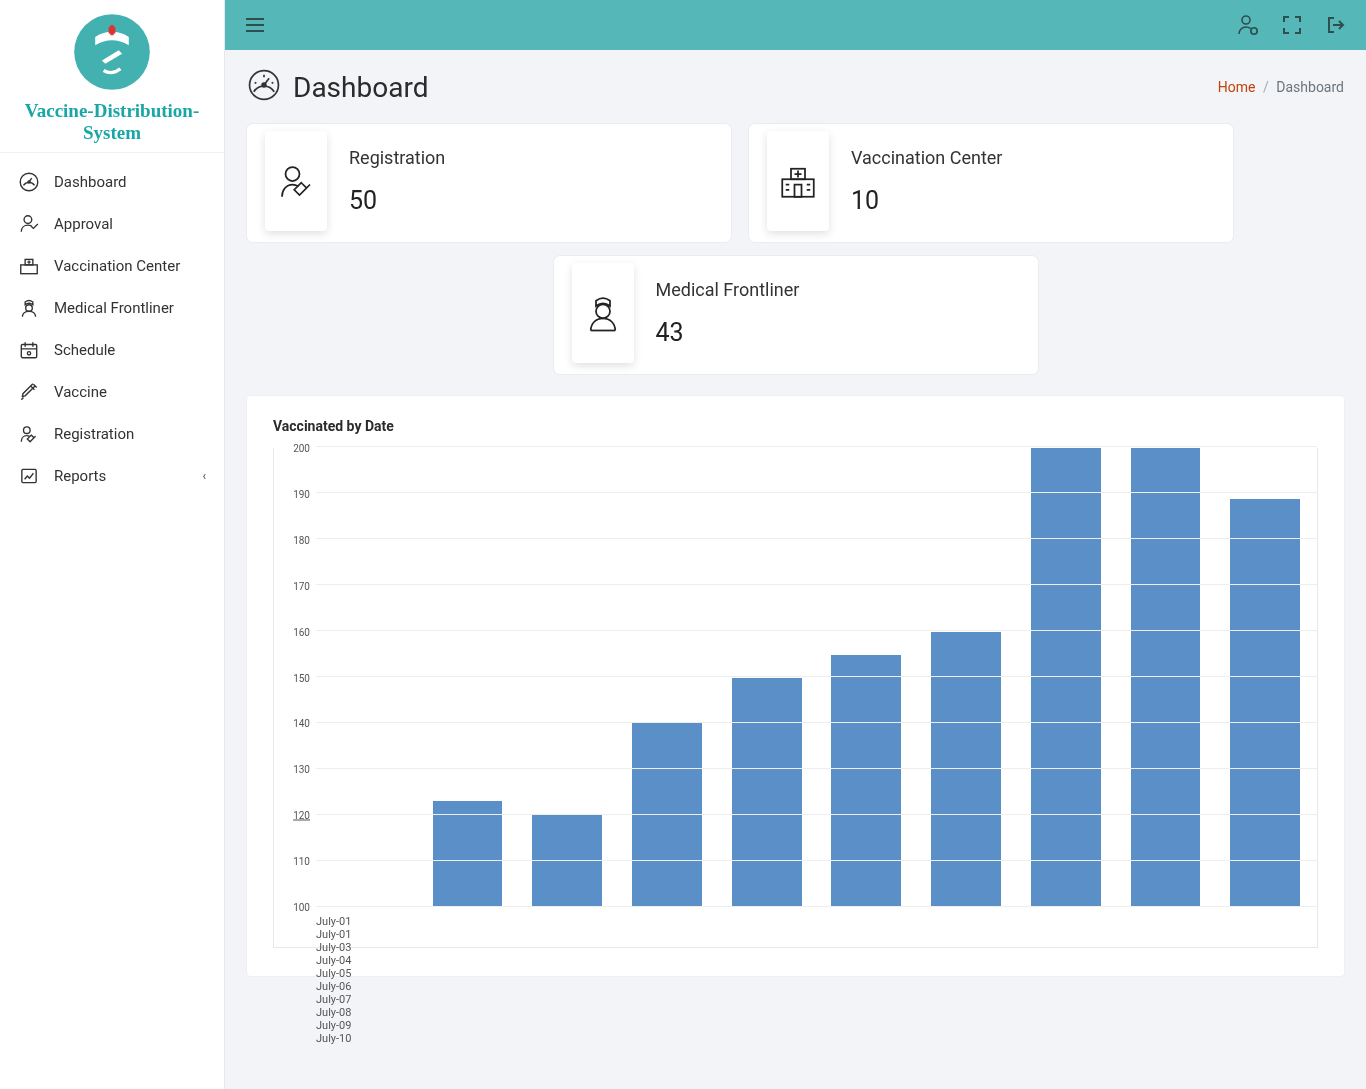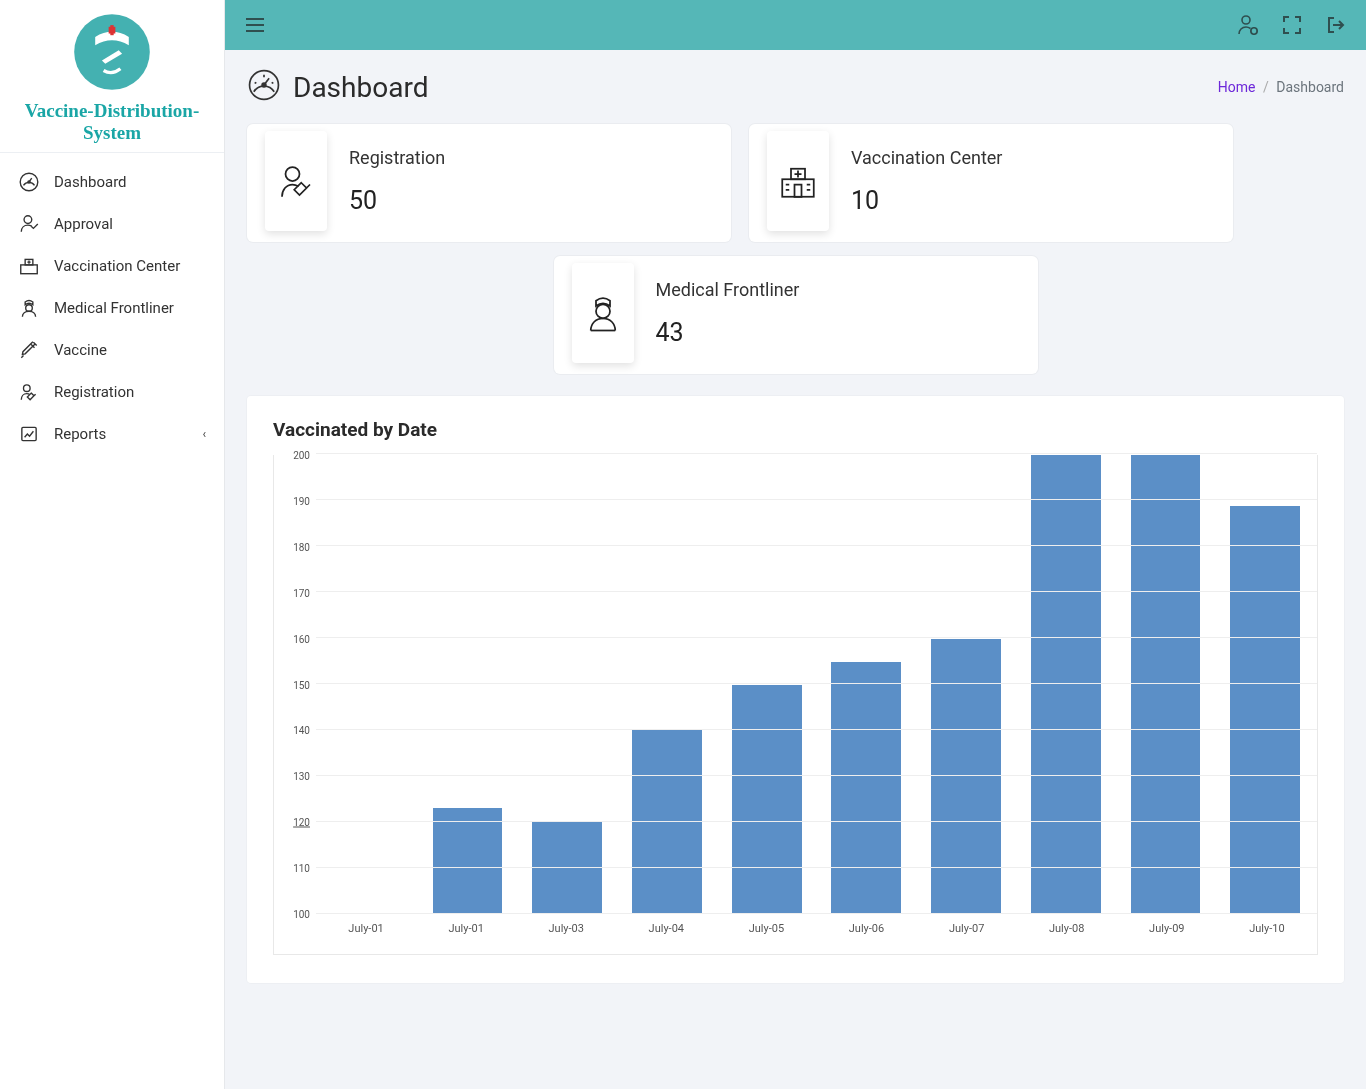--- a/index.html
+++ b/index.html
@@ -107,21 +107,21 @@
   }
   .page-title {
     font-size: 28px;
     font-weight: 400;
     color: #2b2b2b;
   }
   .breadcrumb {
     font-size: 14px;
     color: #6c757d;
   }
-  .breadcrumb a { color: #6d28d9; text-decoration: none; }
+  .breadcrumb a { color: #c2410c; text-decoration: none; }
   .breadcrumb .sep { margin: 0 4px; color: #aaa; }
   
   .cards-row {
     display: flex;
     gap: 18px;
     flex-wrap: wrap;
   }
   .stat-card {
     background: #fff;
     border-radius: 6px;
@@ -156,21 +156,21 @@
   }
   
   .chart-panel {
     background: #fff;
     border-radius: 4px;
     margin-top: 22px;
     padding: 22px 26px 28px;
     box-shadow: 0 0 0 1px rgba(0,0,0,0.02);
   }
   .chart-title {
-    font-size: 19px;
+    font-size: 14px;
     color: #2b2b2b;
     margin-bottom: 14px;
   }
   .chart-area {
     position: relative;
     height: 500px;
     border: 1px solid #e8e8e8;
     border-top: none;
   }
   .y-axis {
@@ -211,20 +211,21 @@
     background: #5b8fc7;
   }
   .x-labels {
     position: absolute;
     left: 42px; right: 0; bottom: 0;
     height: 40px;
     display: flex;
     justify-content: space-around;
     align-items: flex-start;
     padding-top: 8px;
+    flex-direction: column;
   }
   .x-label {
     flex: 1;
     text-align: center;
     font-size: 11px;
     color: #555;
   }
 </style>
 </head>
 <body>
@@ -278,20 +279,30 @@
       </li>
       <li class="nav-item">
         <span class="nav-icon">
           <svg width="22" height="22" viewBox="0 0 40 40" fill="none" stroke="#333" stroke-width="2.5">
             <path d="M13 9 Q20 4 27 9 L27 14 Q20 9 13 14 Z"></path>
             <circle cx="20" cy="20" r="6"></circle>
             <path d="M8 36c0-6 5-10 12-10s12 4 12 10"></path>
           </svg>
         </span>
         <span>Medical Frontliner</span>
+      </li>
+      <li class="nav-item">
+        <span class="nav-icon">
+          <svg width="22" height="22" viewBox="0 0 40 40" fill="none" stroke="#333" stroke-width="2.5">
+            <rect x="6" y="10" width="28" height="24" rx="2"></rect>
+            <path d="M6 18h28M13 6v8M27 6v8"></path>
+            <circle cx="20" cy="26" r="3"></circle>
+          </svg>
+        </span>
+        <span>Schedule</span>
       </li>
       <li class="nav-item">
         <span class="nav-icon">
           <svg width="22" height="22" viewBox="0 0 40 40" fill="none" stroke="#333" stroke-width="2.5">
             <path d="M28 6l6 6M31 9l-18 18-5 1 1-5 18-18M10 30l-4 4M24 10l6 6"></path>
           </svg>
         </span>
         <span>Vaccine</span>
       </li>
       <li class="nav-item">

